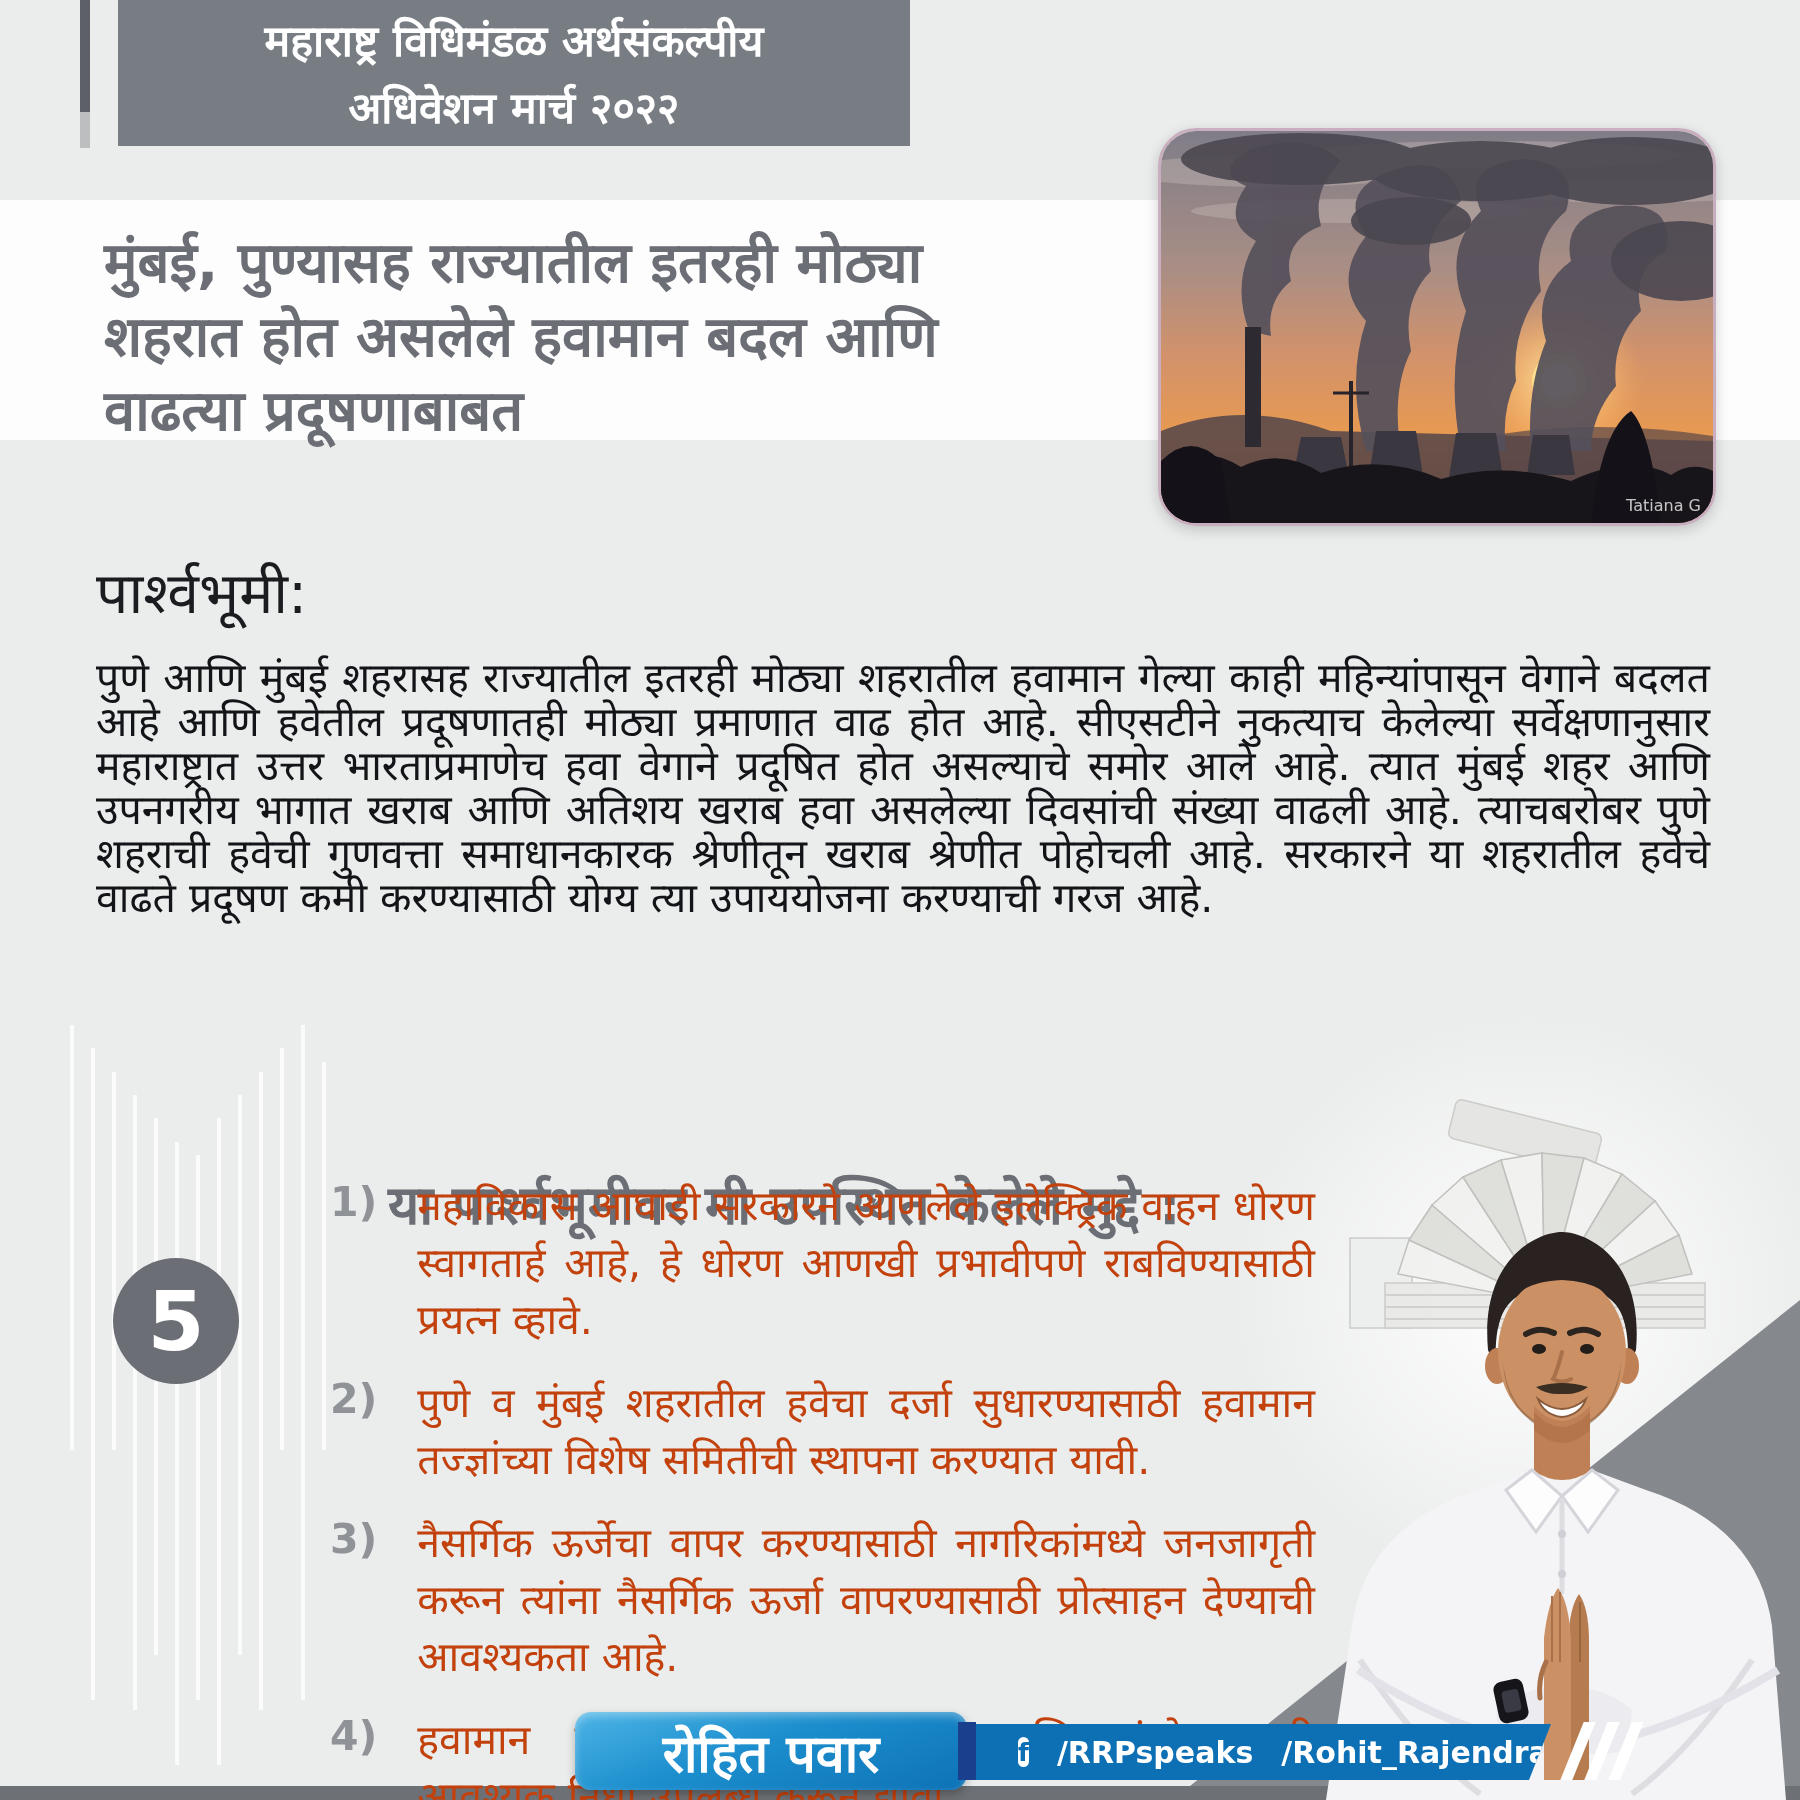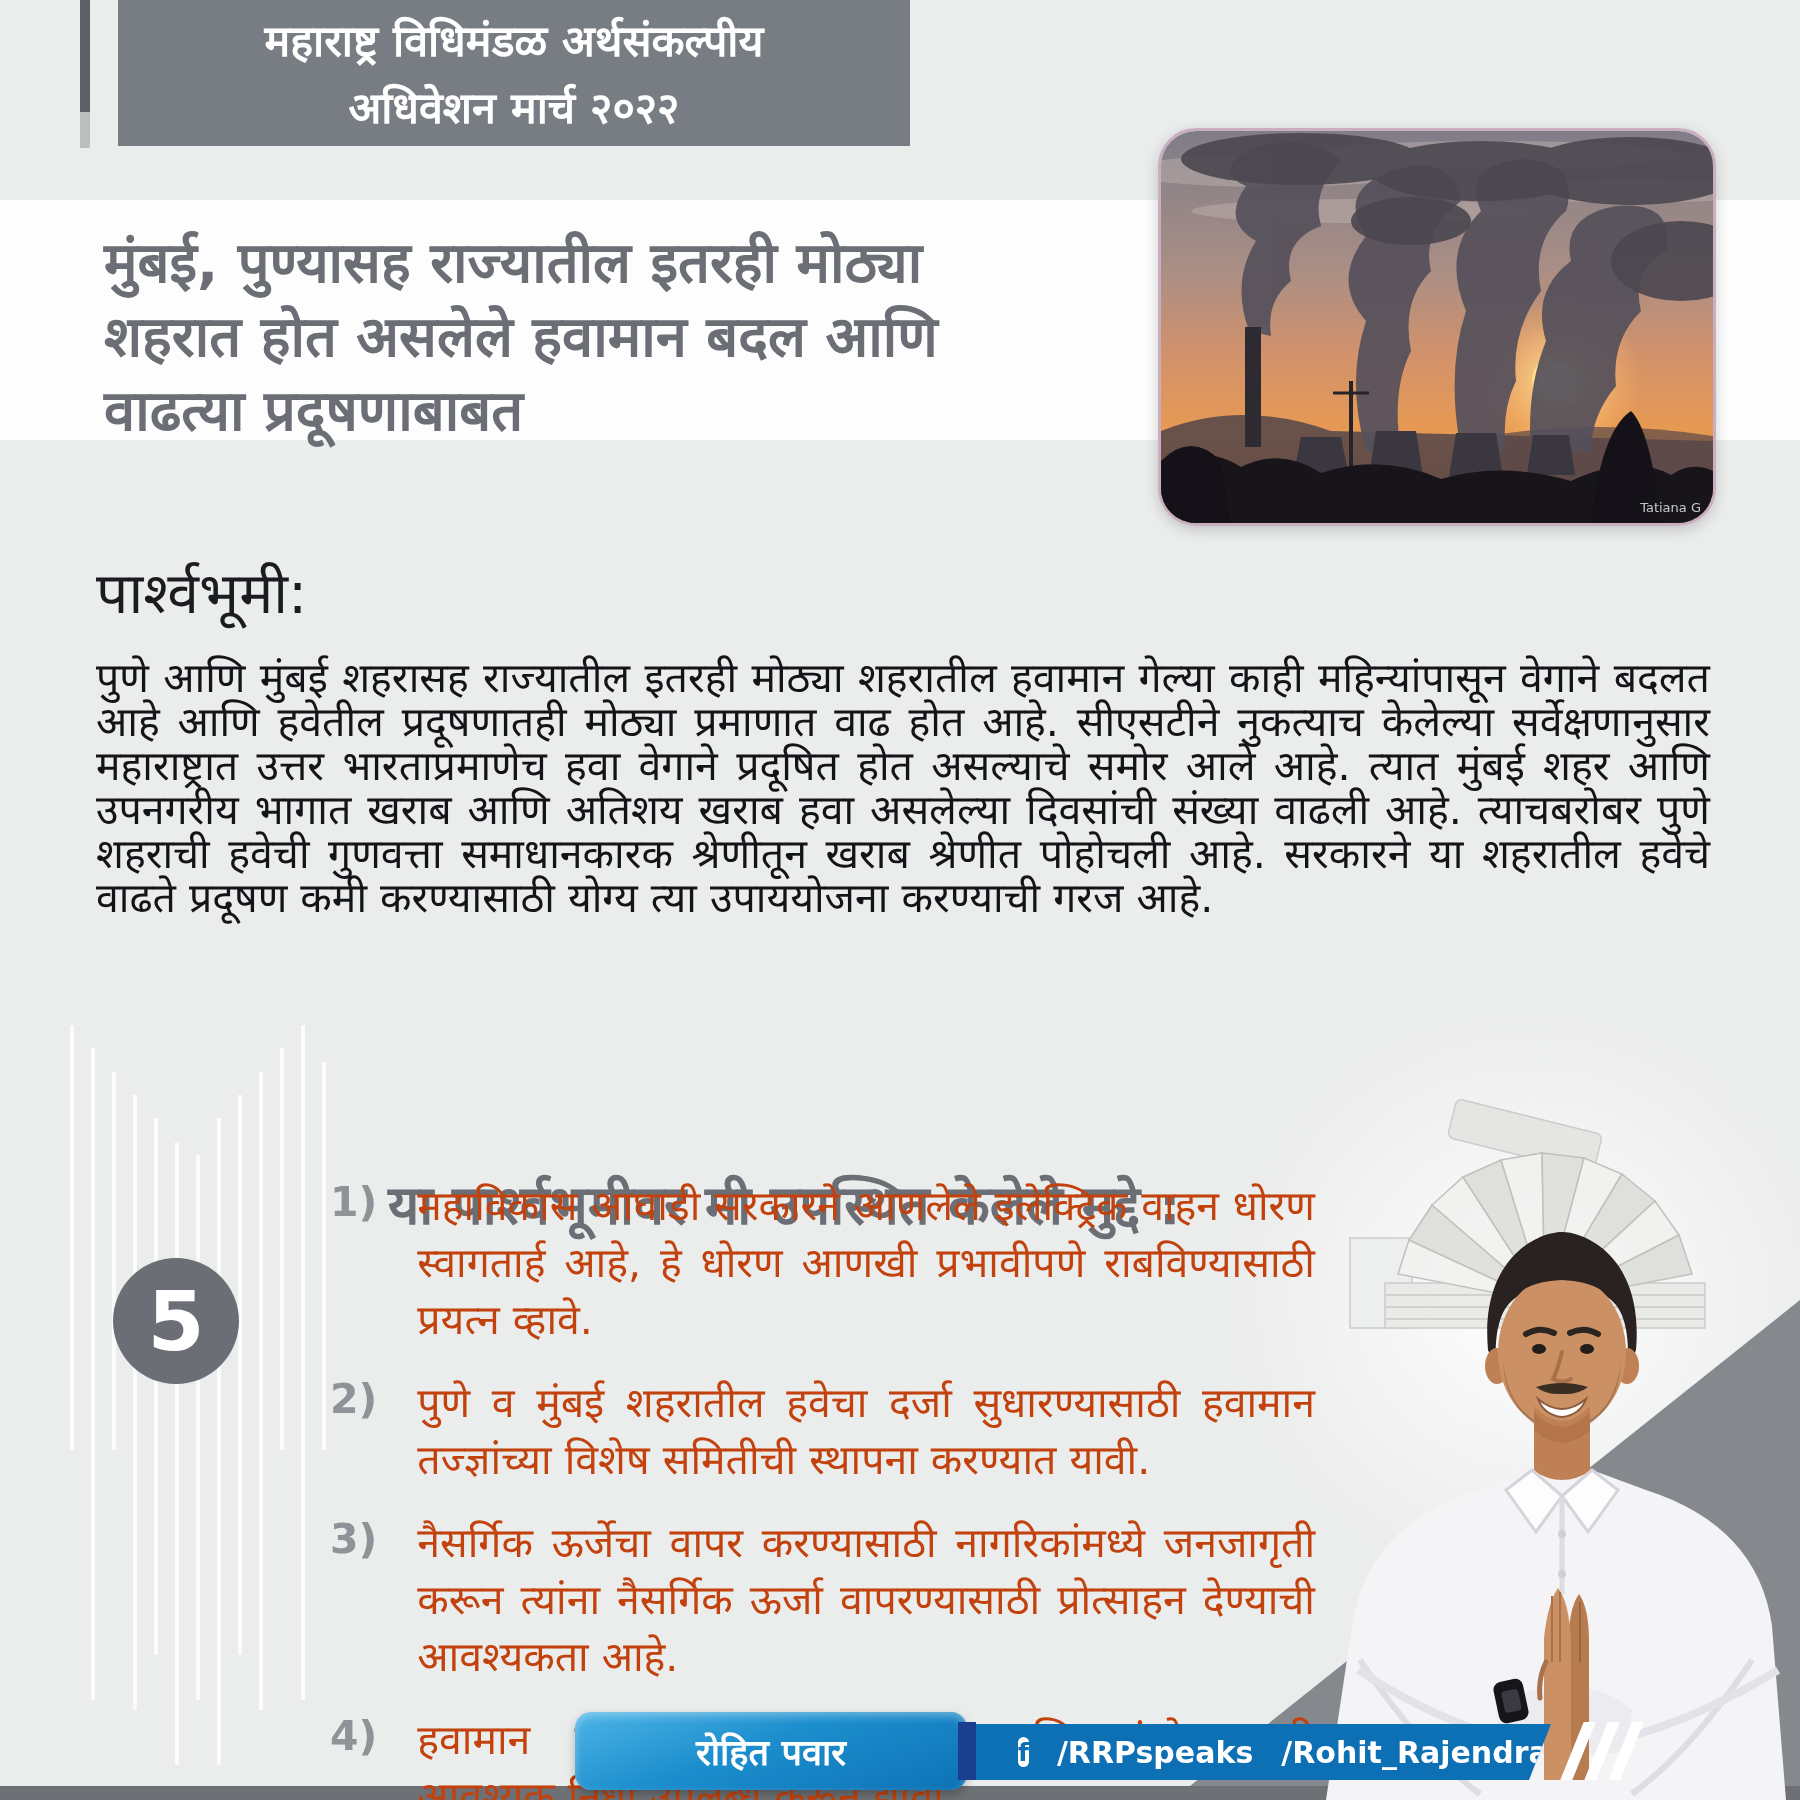--- a/index.html
+++ b/index.html
@@ -15,21 +15,21 @@
 
   .white-band{position:absolute;left:0;top:200px;width:1800px;height:240px;background:#fdfdfd;}
   .main-title{position:absolute;left:104px;top:210px;color:#6b6e75;font-weight:700;
               font-size:56px;line-height:74px;margin-top:16px;}
   .main-title div{white-space:nowrap;}
 
   
   .factory{position:absolute;left:1158px;top:128px;width:552px;height:392px;border-radius:38px;
            overflow:hidden;border:3px solid #c9aebf;box-shadow:0 4px 14px rgba(0,0,0,.18);}
   .factory svg{display:block;}
-  .photo-credit{position:absolute;right:12px;bottom:8px;font-size:13px;color:rgba(255,255,255,.75);}
+  .photo-credit{position:absolute;right:12px;bottom:8px;font-size:16px;color:rgba(255,255,255,.75);}
 
   
   .bg-heading{position:absolute;left:96px;top:552px;font-size:57px;font-weight:400;color:#1b1c1f;}
   .bg-paragraph{position:absolute;left:96px;top:656px;width:1614px;font-size:41px;line-height:44px;
                 font-weight:500;color:#131417;text-align:justify;}
 
   
   .stripe{position:absolute;width:4px;background:rgba(255,255,255,.8);}
 
   .badge5{position:absolute;left:113px;top:1258px;width:126px;height:126px;border-radius:50%;
@@ -47,21 +47,21 @@
               background:radial-gradient(closest-side,rgba(255,255,255,.95),rgba(255,255,255,0));}
   .triangle{position:absolute;left:1190px;top:1300px;width:610px;height:486px;background:#85888d;
             clip-path:polygon(100% 0,100% 100%,0 100%);}
   .building{position:absolute;left:1330px;top:1058px;}
   .person{position:absolute;left:1300px;top:1190px;}
   .bottom-strip{position:absolute;left:0;top:1786px;width:1800px;height:14px;background:#6d7074;}
 
   
   .logo-box{position:absolute;left:575px;top:1712px;width:392px;height:78px;border-radius:16px;
             background:linear-gradient(160deg,#4cb4e6 0%,#1c8ecd 45%,#0d72b6 100%);
-            display:flex;align-items:center;justify-content:center;color:#fff;font-size:36px;font-weight:700;
+            display:flex;align-items:center;justify-content:center;color:#fff;font-size:52px;font-weight:700;
             box-shadow:inset 0 4px 8px rgba(255,255,255,.35), 0 4px 10px rgba(0,0,0,.25);}
   .navy-strip{position:absolute;left:958px;top:1722px;width:18px;height:58px;background:#1a3f8c;}
   .social-bar{position:absolute;left:976px;top:1724px;width:575px;height:56px;background:#0d6fb4;
               clip-path:polygon(0 0,100% 0,calc(100% - 22px) 100%,0 100%);
               display:flex;align-items:center;gap:14px;padding:0 44px 0 42px;box-sizing:border-box;
               color:#fff;font-size:30px;font-weight:700;white-space:nowrap;}
   .fbicon{width:30px;height:30px;border-radius:6px;background:#fff;color:#0d6fb4;font-size:25px;font-weight:700;
           display:flex;align-items:center;justify-content:center;}
   .slash{position:absolute;top:1722px;width:12px;height:58px;background:#fff;transform:skewX(-22deg);}
 </style>

